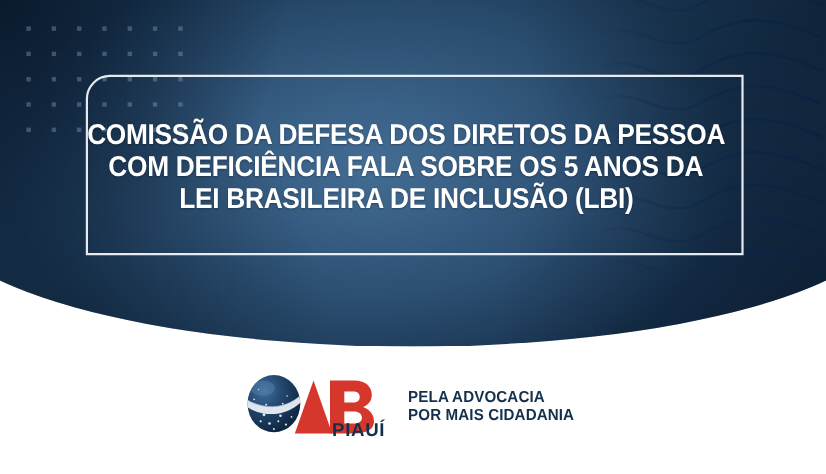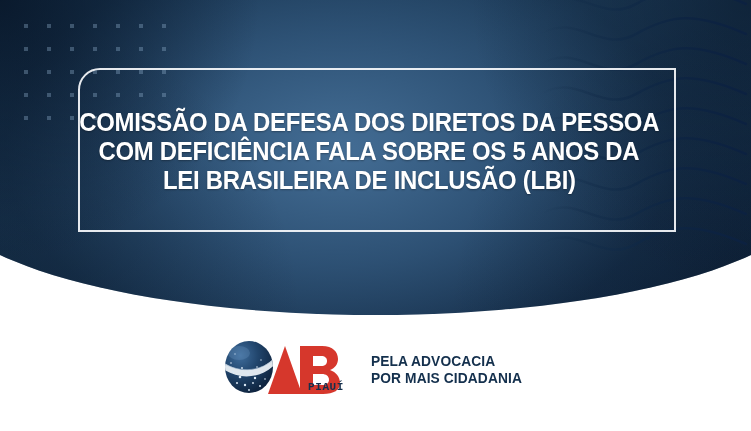--- a/index.html
+++ b/index.html
@@ -149,23 +149,23 @@
   
   .oab-mark { position: relative; display: block; }
 
   .piaui {
     position: absolute;
     left: 289px;
     top: 381px;
     width: 74px;
     text-align: center;
     color: #142f4c;
-    font-family: Liberation Mono, monospace;
+    font-family: Liberation Sans, sans-serif;
     font-weight: bold;
-    font-size: 11px;
+    font-size: 17px;
     letter-spacing: 0.6px;
   }
 
   .tagline {
     margin-left: 10px;
     color: #14304d;
     font-family: "Liberation Sans Narrow", "Liberation Sans", sans-serif;
     font-weight: bold;
     font-size: 14.5px;
     line-height: 1.18;

